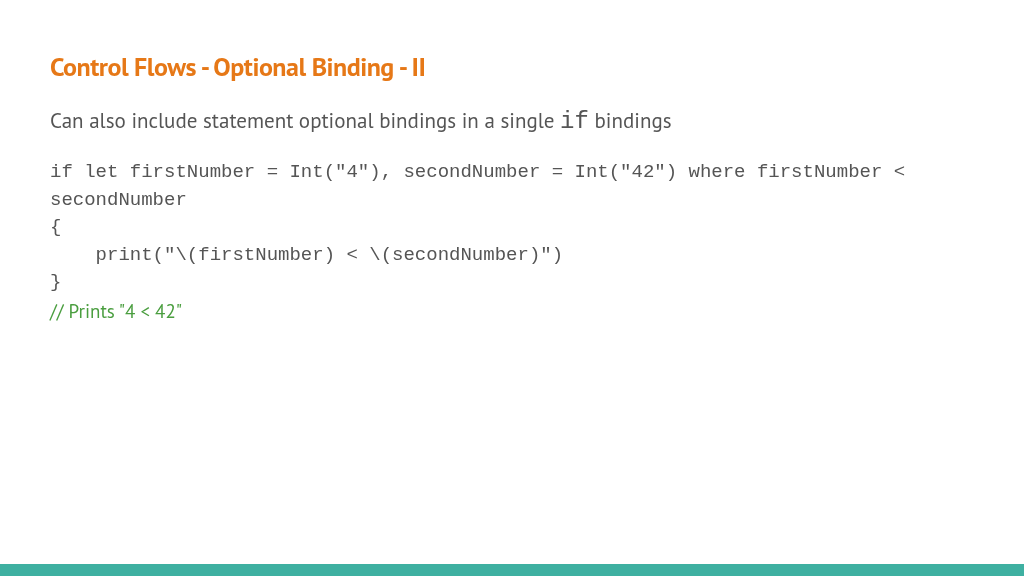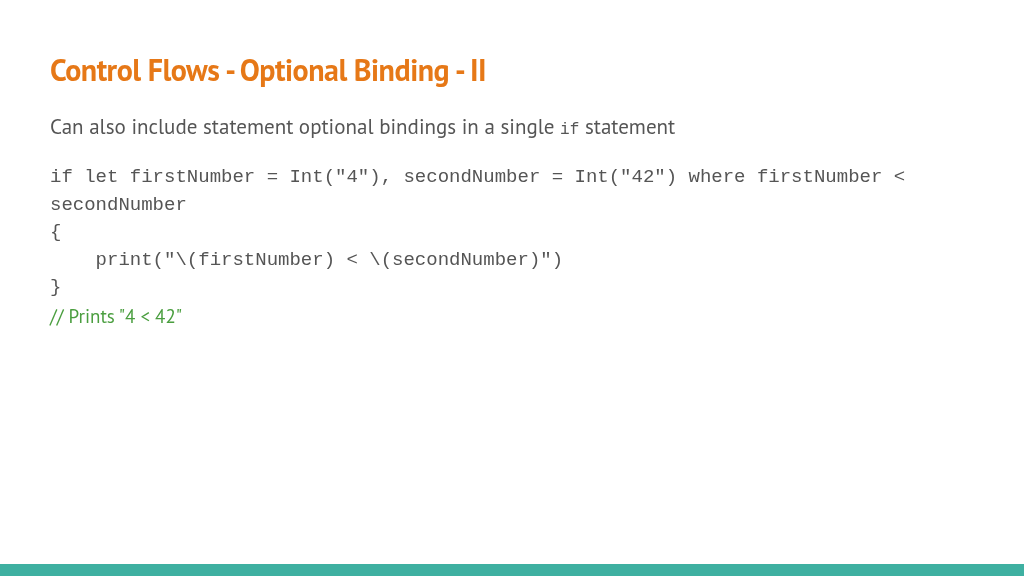--- a/index.html
+++ b/index.html
@@ -13,36 +13,36 @@
       background: #ffffff;
       font-family: 'Segoe UI', 'PT Sans', Arial, sans-serif;
       position: relative;
       overflow: hidden;
     }
     .slide {
       padding: 50px 50px 0 50px;
       height: 100%;
     }
     .title {
-      font-size: 30px;
+      font-size: 26px;
       font-weight: 700;
       color: #e67817;
       margin-bottom: 24px;
       font-family: 'PT Sans', 'Segoe UI', Arial, sans-serif;
       letter-spacing: -0.5px;
     }
     .description {
       font-size: 21px;
       color: #555555;
       margin-bottom: 24px;
       font-family: 'PT Sans', 'Segoe UI', Arial, sans-serif;
     }
     .description .code-inline {
       font-family: 'Consolas', 'Courier New', monospace;
-      font-size: 16px;
+      font-size: 24px;
     }
     .code-block {
       font-family: 'Consolas', 'Courier New', monospace;
       font-size: 19px;
       color: #555555;
       line-height: 1.45;
       white-space: pre-wrap;
       word-wrap: break-word;
     }
     .comment {
@@ -59,21 +59,21 @@
       height: 12px;
       background: #3eb0a1;
     }
   </style>
 </head>
 <body>
 
 <div class="slide">
   <h1 class="title">Control Flows - Optional Binding - II</h1>
   <p class="description">
-    <span>Can also include statement optional bindings in a single </span><span class="code-inline">if</span><span> statement</span>
+    <span>Can also include statement optional bindings in a single </span><span class="code-inline">if</span><span> bindings</span>
   </p>
   <div class="code-block">if let firstNumber = Int("4"), secondNumber = Int("42") where firstNumber &lt; secondNumber
 {
     print("\(firstNumber) &lt; \(secondNumber)")
 }</div>
   <div class="comment">// Prints "4 &lt; 42"</div>
 </div>
 
 <div class="bottom-bar"></div>
 

